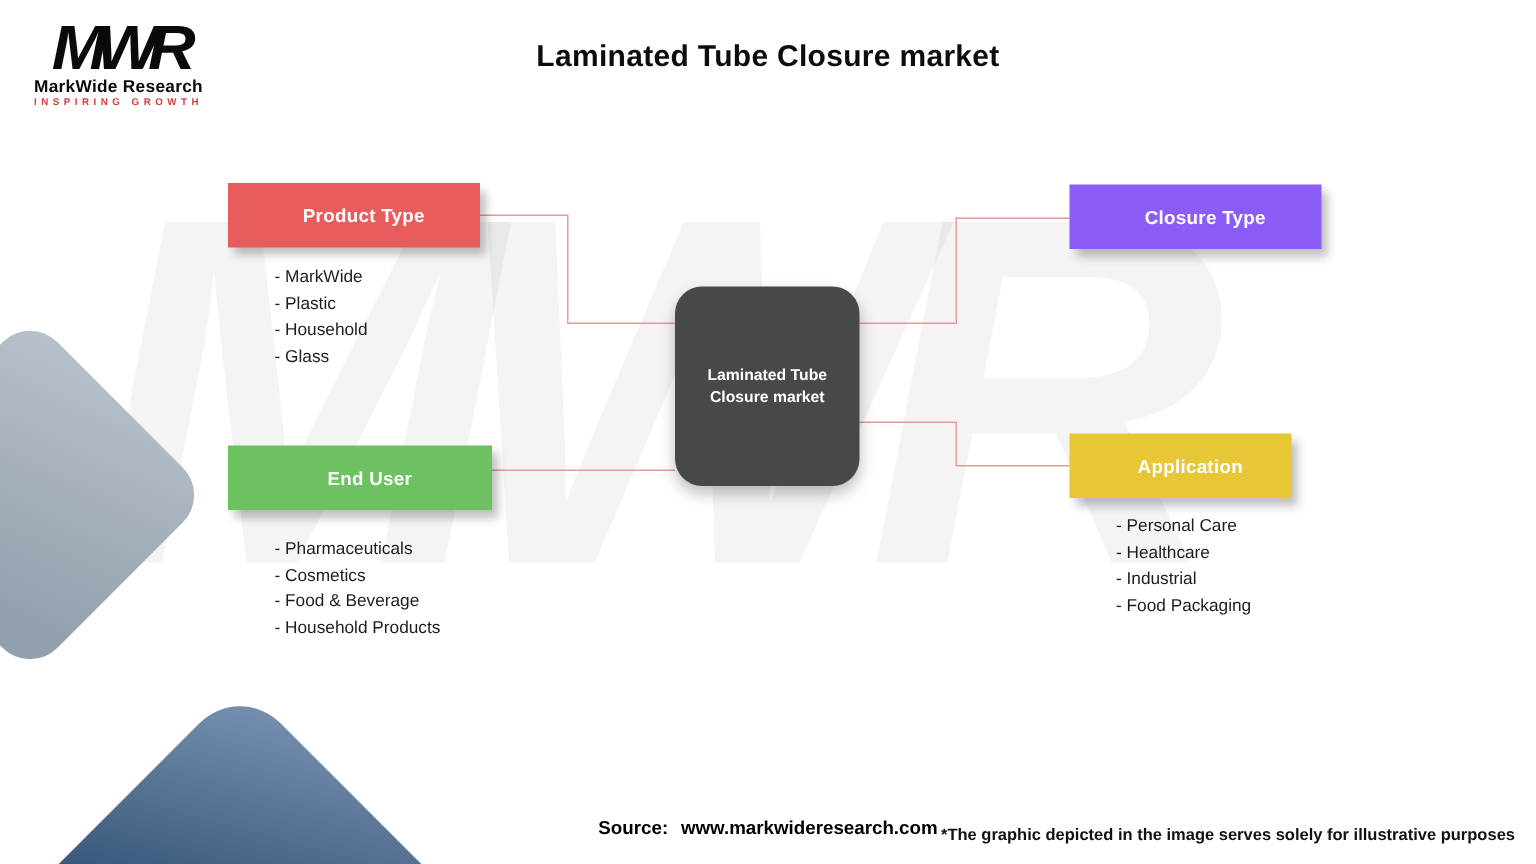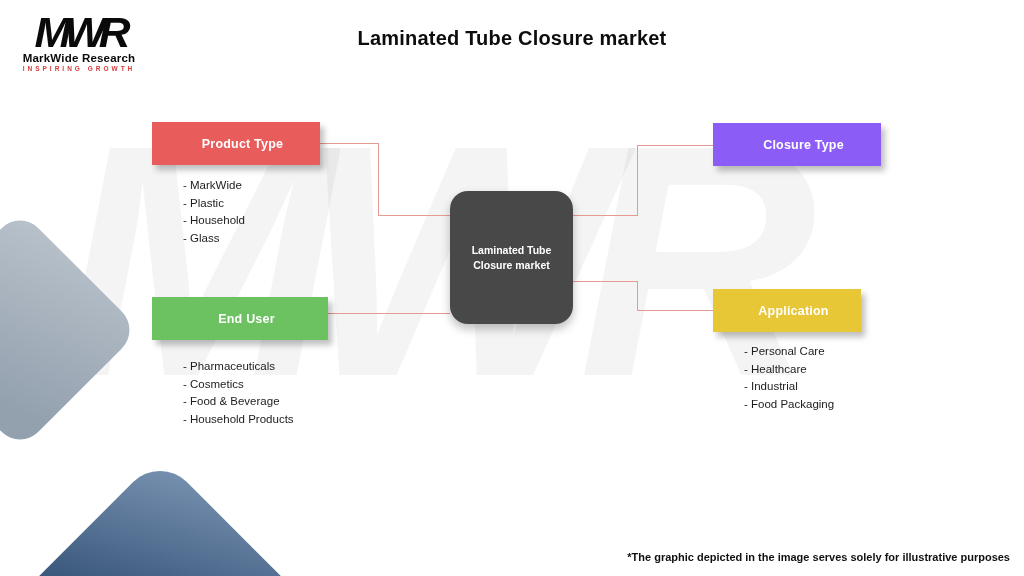--- a/index.html
+++ b/index.html
@@ -143,15 +143,19 @@
   <div class="node-box" id="node-application" style="background-color: rgb(231, 199, 53);">
     <span>Application</span>
   </div>
   <ul class="node-items" id="items-application">
     <li>- Personal Care</li>
     <li>- Healthcare</li>
     <li>- Industrial</li>
     <li>- Food Packaging</li>
   </ul>
 
+  <div class="source">
+    <span class="src-label">Source:</span>
+    <span class="src-url">www.markwideresearch.com</span>
+  </div>
   <div class="disclaimer">*The graphic depicted in the image serves solely for illustrative purposes</div>
 
 </div>
 
 </body></html>

